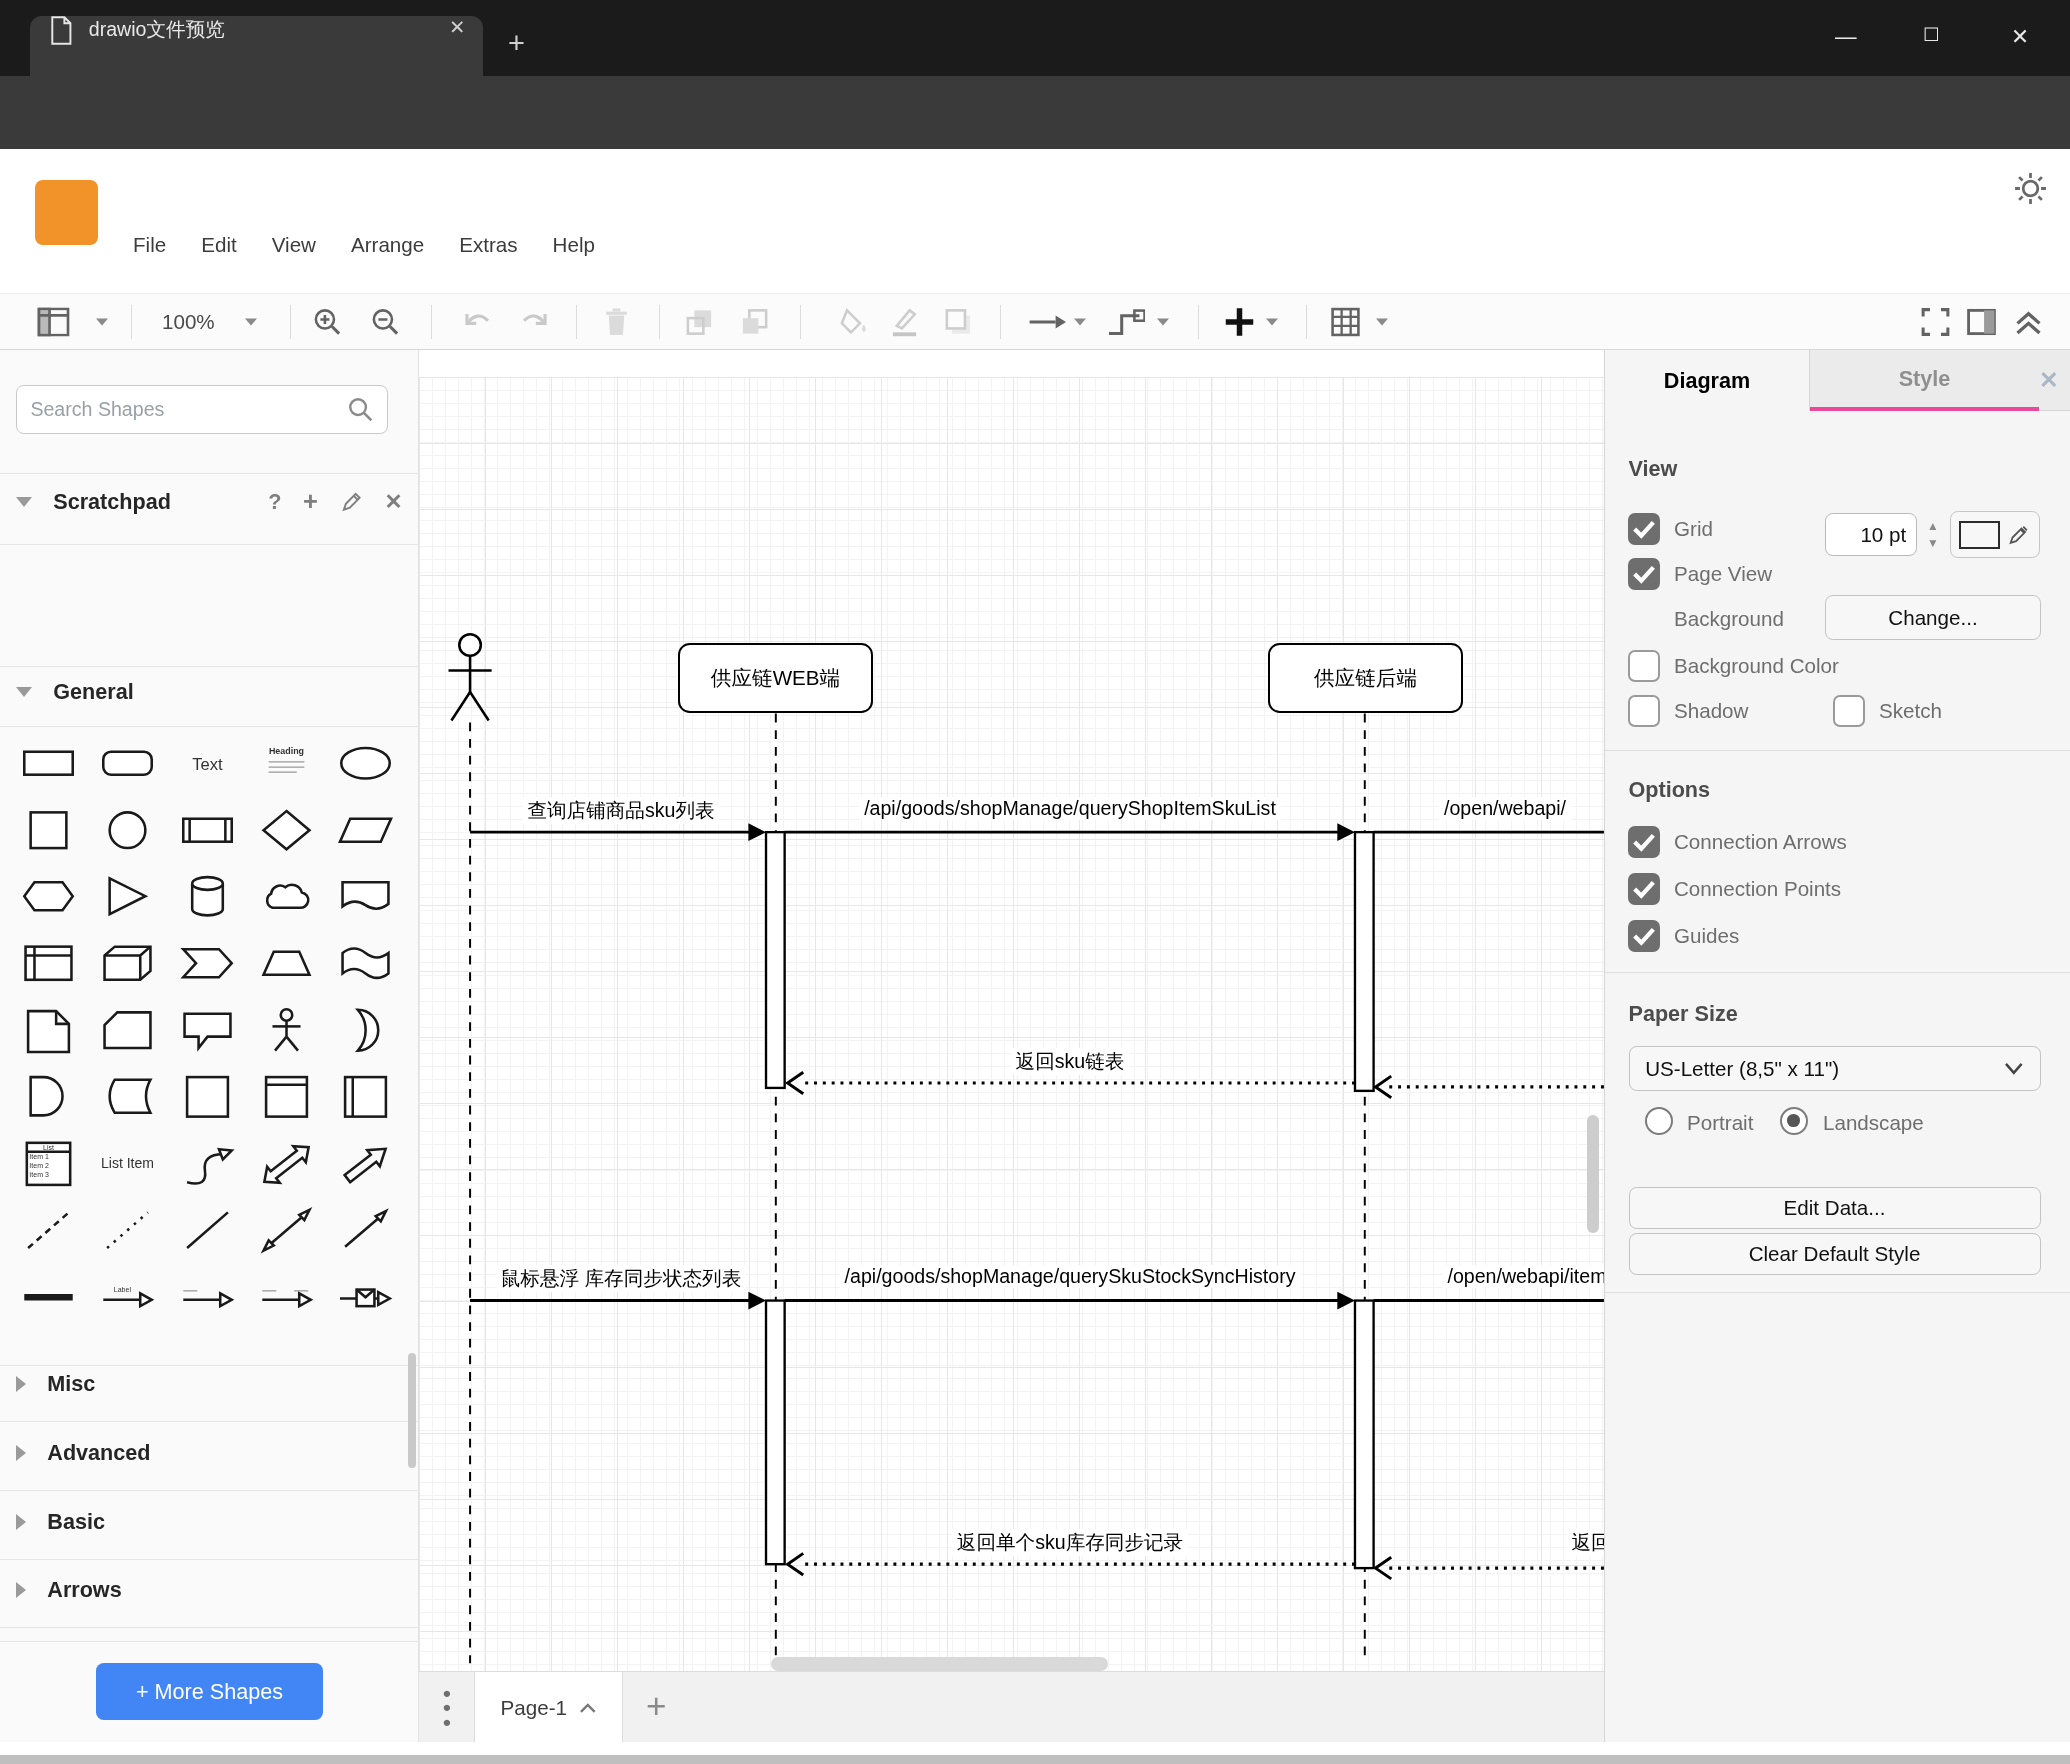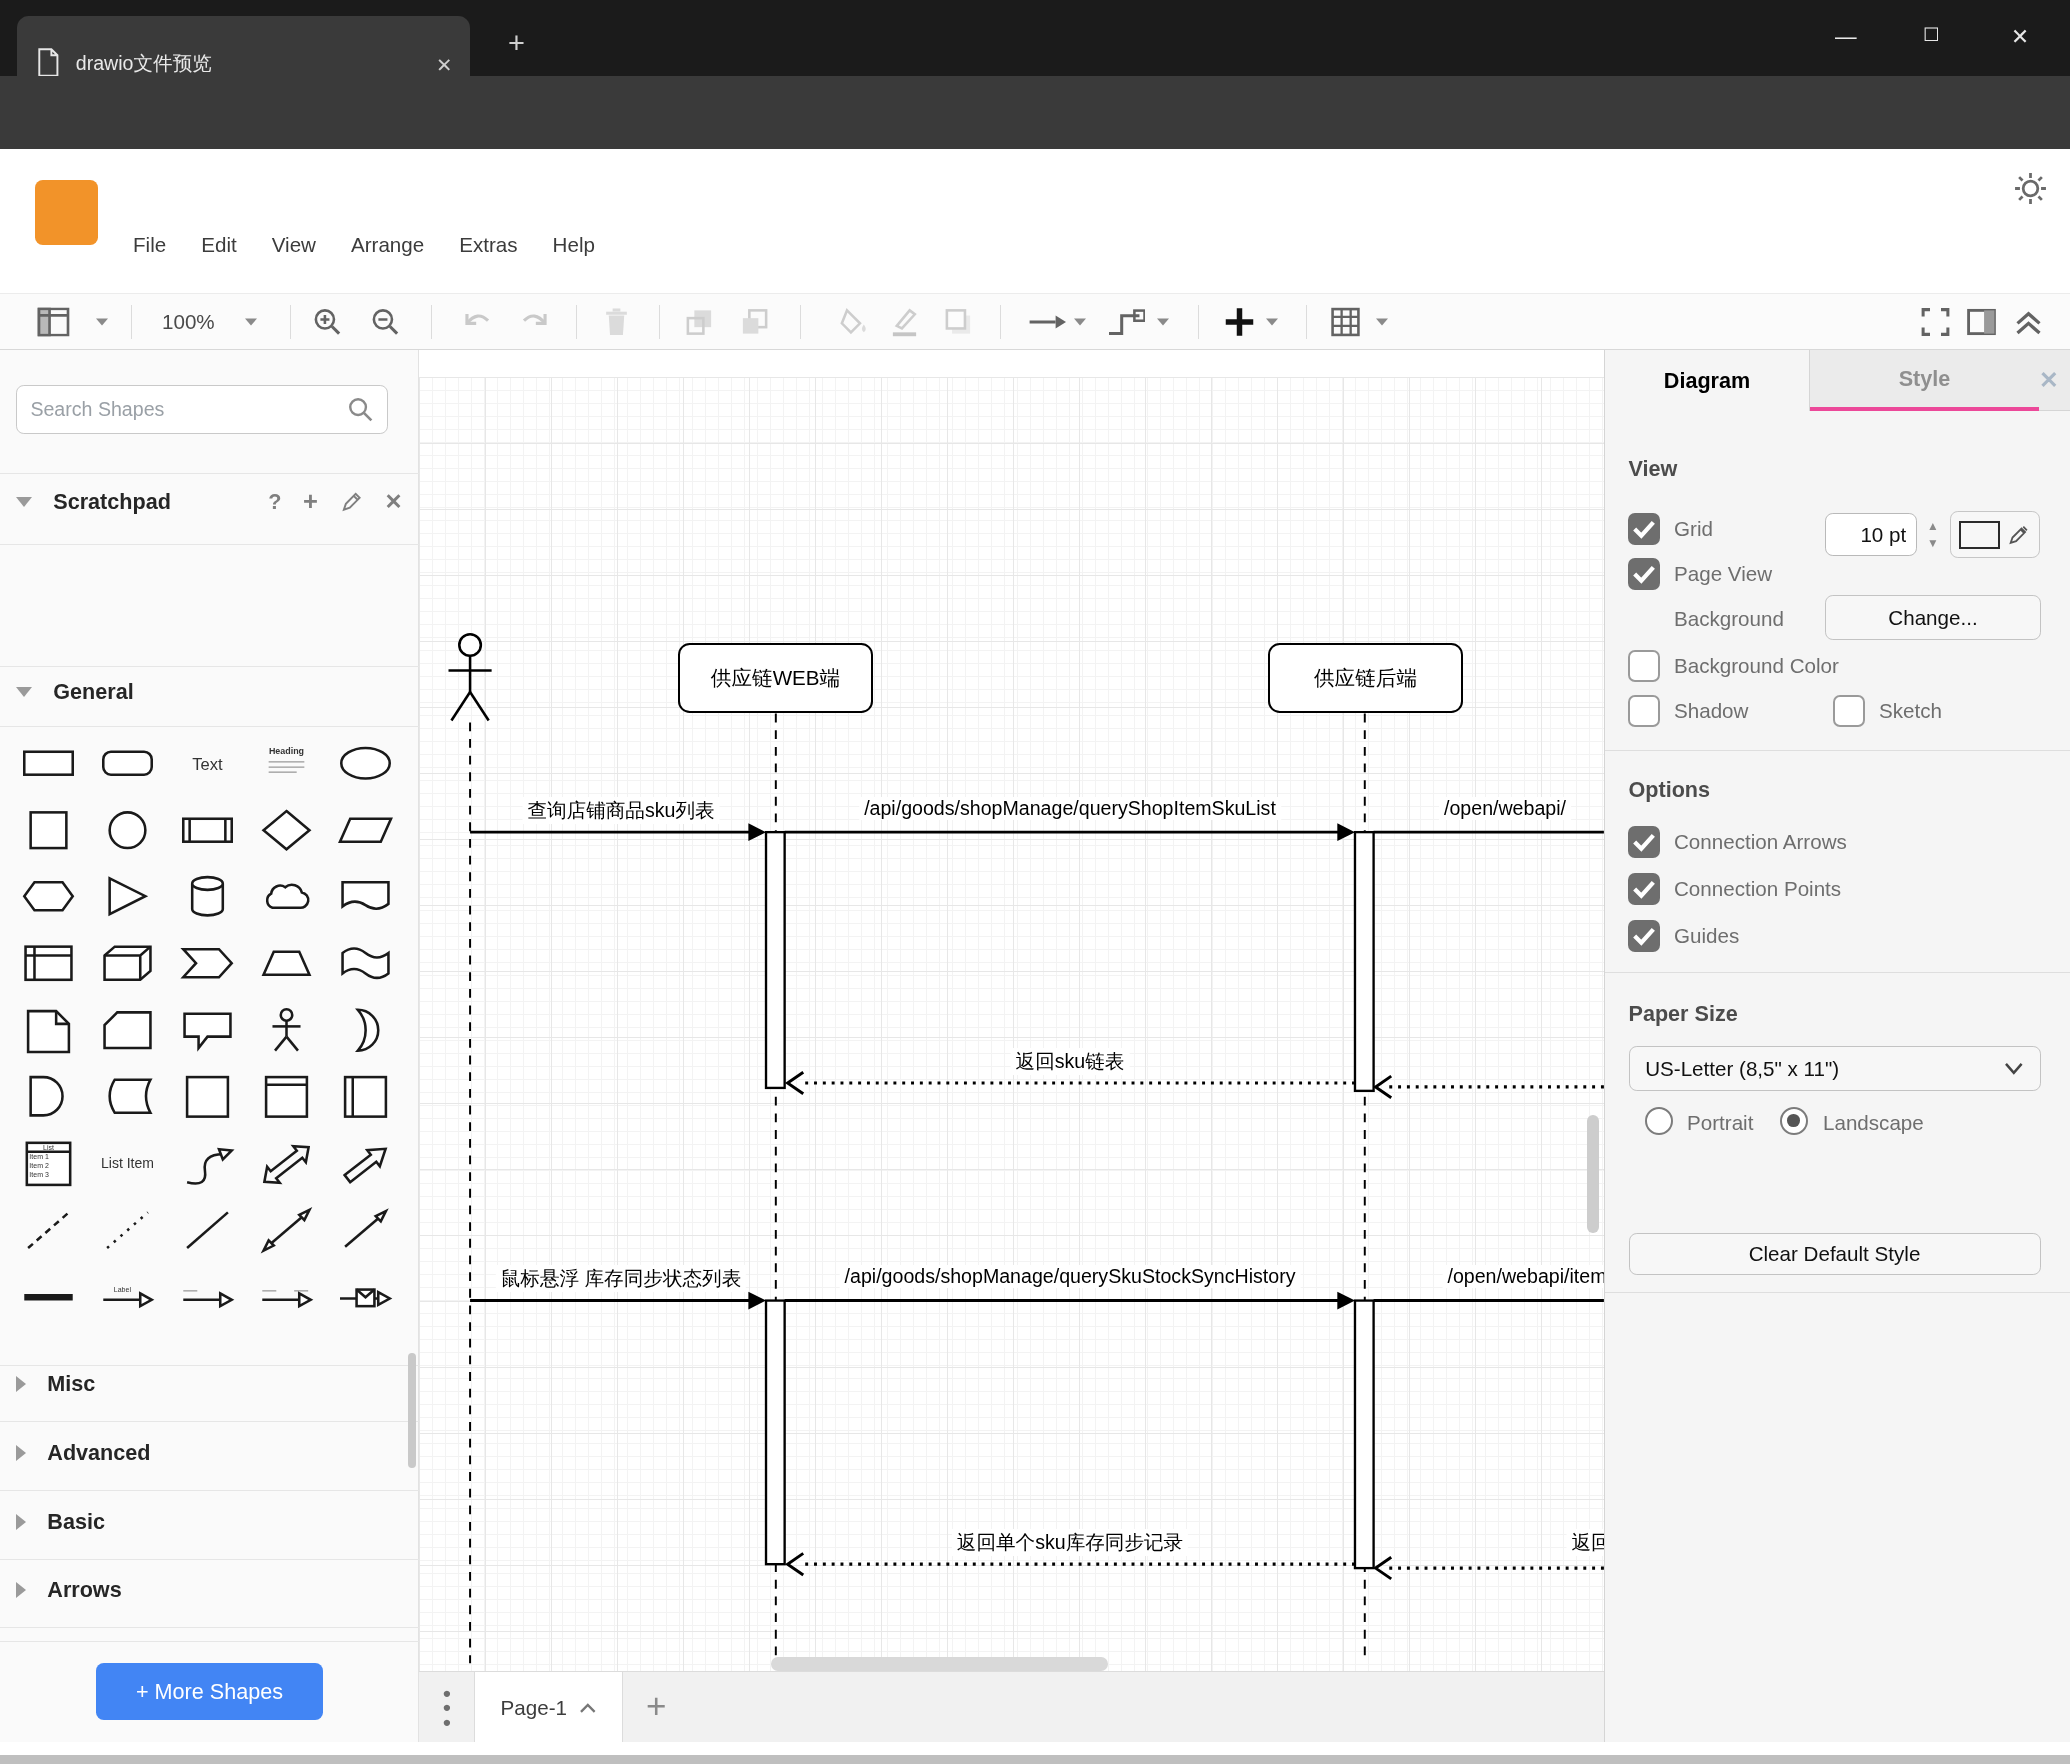--- a/index.html
+++ b/index.html
@@ -2,22 +2,22 @@
 <html><head>
 <meta charset="utf-8">
 <style>
   * { margin:0; padding:0; box-sizing:border-box; }
   html,body { width:2070px; height:1764px; font-family:"Liberation Sans", sans-serif; }
   #app { position:relative; width:2070px; height:1764px; background:#fff; overflow:hidden; }
   .abs { position:absolute; }
 
   
   #titlebar { left:0; top:0; width:2070px; height:76px; background:#1b1b1b; }
-  #tab { left:17px; top:15.7px; width:453px; height:61px; background:#3a3a3a; border-radius:11.8px 11.8px 0 0;
-         display:flex; align-items:flex-end; padding:0 17.6px; color:#e9e9e9; }
+  #tab { left:30px; top:15.7px; width:453px; height:61px; background:#3a3a3a; border-radius:11.8px 11.8px 0 0;
+         display:flex; align-items:flex-start; padding:0 17.6px; color:#e9e9e9; }
   #tab .tab-title { font-size:19.6px; margin-left:15.7px; flex:1; white-space:nowrap; overflow:hidden; }
   #tab .tab-close { color:#cfcfcf; font-size:19.6px; margin-left:9.8px; }
   #newtab { left:508px; top:27.4px; color:#d0d0d0; font-size:29px; font-weight:300; }
   .winctl { top:23.5px; color:#e8e8e8; font-size:21.6px; font-weight:300; }
   #win-min { left:1835px; } #win-max { left:1923px; font-size:18.6px; } #win-close { left:2011px; }
 
   #addressbar { left:0; top:76px; width:2070px; height:73px; background:#3a3a3a; display:flex; align-items:center; }
   .nav-ic { position:absolute; top:93px; }
   #urlpill { left:284px; top:86px; width:1233px; height:53px; background:#252525; border-radius:26.5px;
              display:flex; align-items:center; padding:0 19.6px; }
@@ -830,20 +830,21 @@
       <span>US-Letter (8,5" x 11")</span>
       <svg width="19.6" height="12.7" viewBox="0 0 20 13">
           <path d="M2 2 L10 11 L18 2" fill="none" stroke="#444" stroke-width="2.6"></path>
         </svg>
     </div>
     <span class="radio" style="left:40px; top:757px"></span>
     <span class="plabel" style="left:82px; top:761px">Portrait</span>
     <span class="radio on" style="left:175px; top:757px"></span>
     <span class="plabel" style="left:218px; top:761px">Landscape</span>
 
+    <div class="pbtn" style="left:23.5px; top:837px; width:412px; height:42px">Edit Data...</div>
     <div class="pbtn" style="left:23.5px; top:883px; width:412px; height:42px">Clear Default Style</div>
     <div class="pdiv" style="top:942px"></div>
   </div>
 
   <div id="bottom-strip-white" class="abs"></div>
   <div id="bottom-strip-gray" class="abs"></div>
 </div>
 
 
 </body></html>

